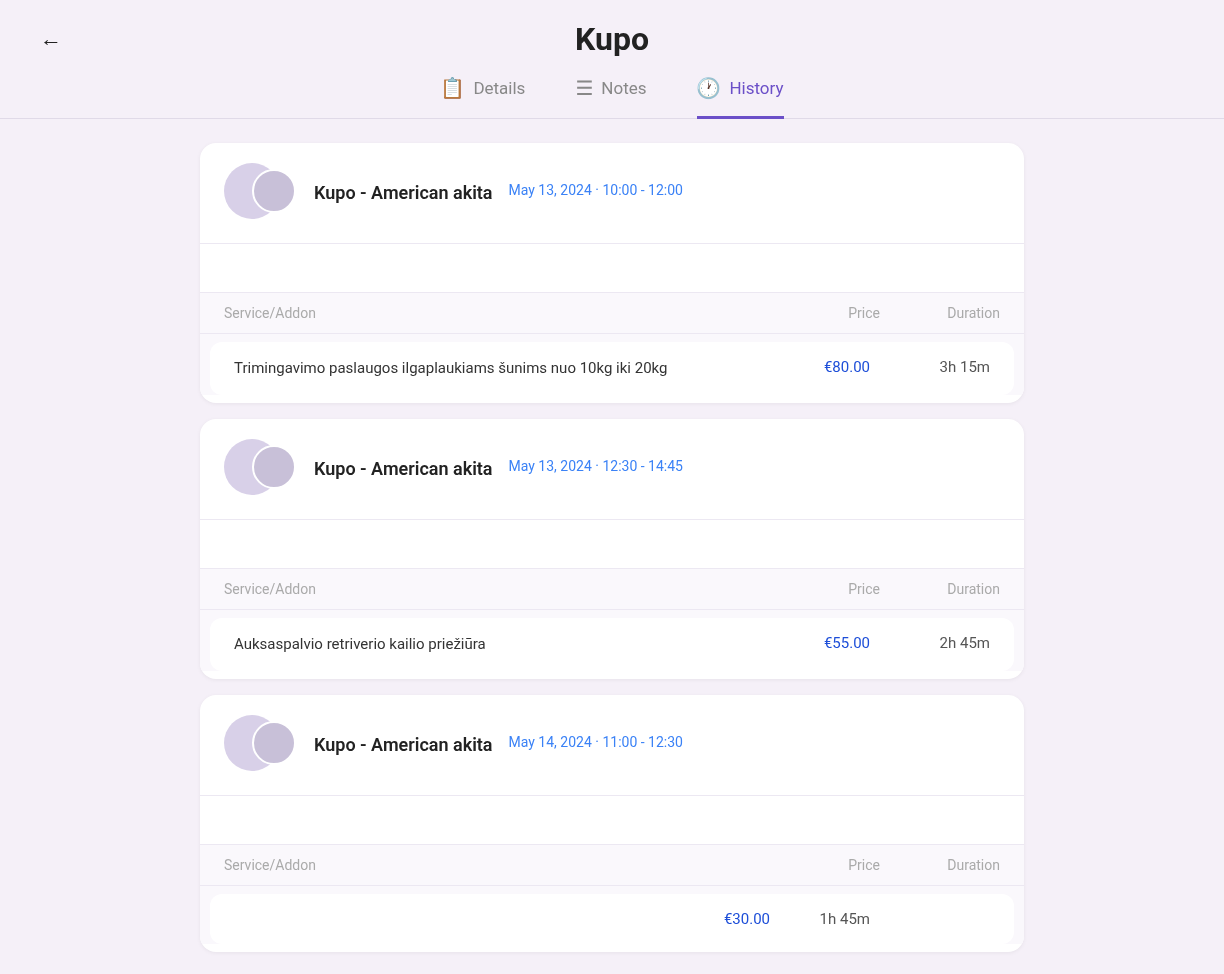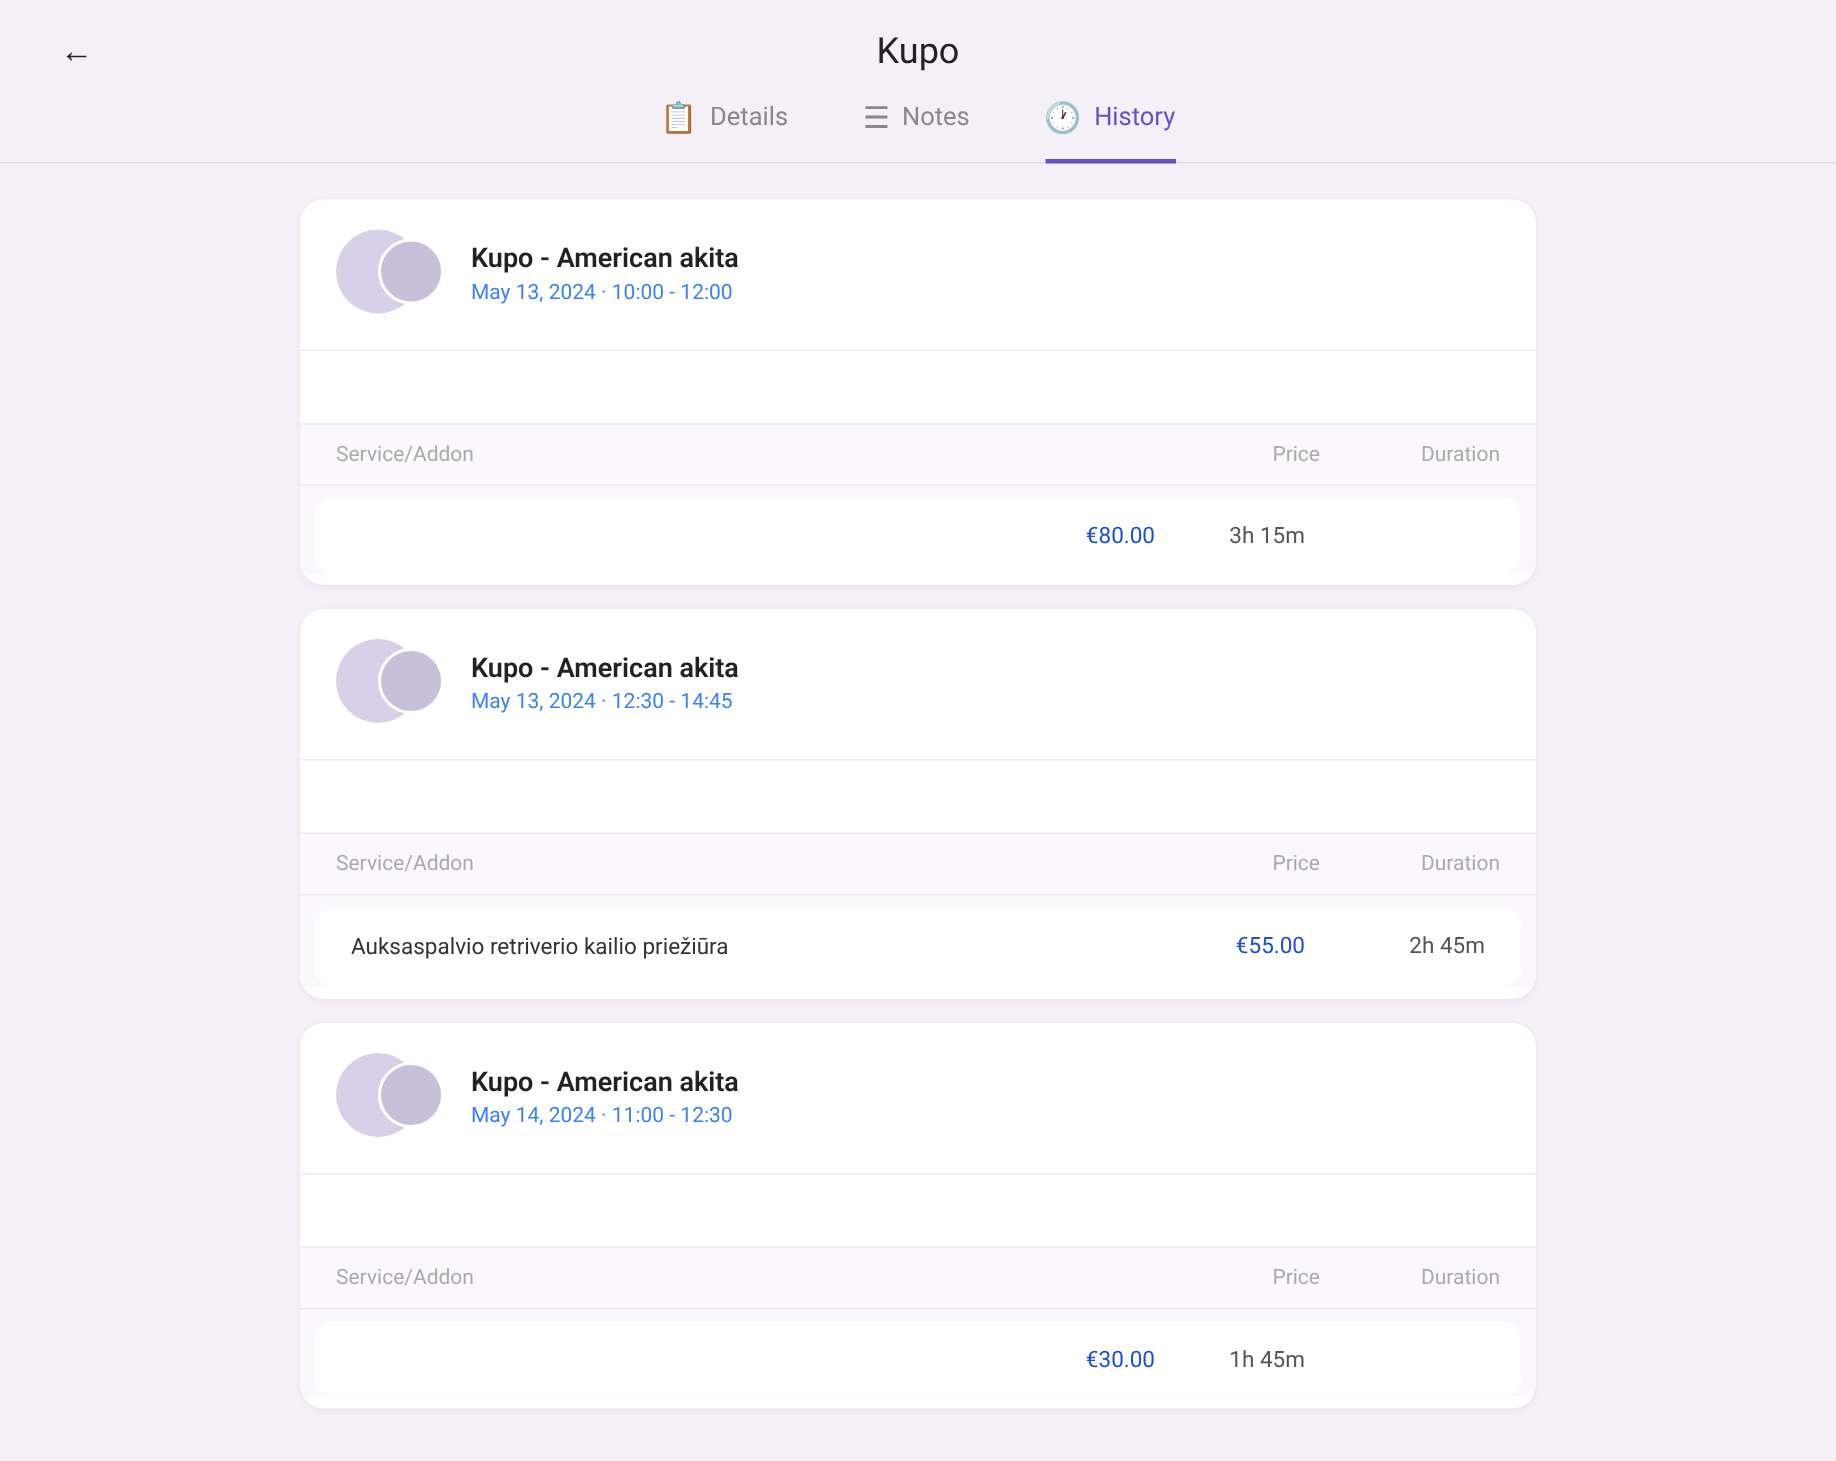--- a/index.html
+++ b/index.html
@@ -22,22 +22,22 @@
       position: absolute;
       left: 40px;
       background: none;
       border: none;
       cursor: pointer;
       font-size: 22px;
       color: #222;
     }
 
     .page-title {
-      font-size: 24px;
-      font-weight: 400;
+      font-size: 32px;
+      font-weight: 700;
       color: #222;
       text-align: center;
     }
 
     .tabs {
       display: flex;
       justify-content: center;
       align-items: center;
       gap: 50px;
       padding: 18px 0 0;
@@ -103,22 +103,22 @@
       border-radius: 50%;
       background: #c8c0d8;
       position: absolute;
       right: 0;
       top: 6px;
       border: 2px solid #fff;
     }
 
     .appointment-info {
       display: flex;
-      flex-direction: column;
-      gap: 4px;
+      flex-direction: row;
+      gap: 16px;
     }
 
     .appointment-name {
       font-size: 18px;
       font-weight: 600;
       color: #222;
     }
 
     .appointment-time {
       font-size: 14px;
@@ -221,20 +221,21 @@
         <span class="appointment-time">May 13, 2024 · 10:00 - 12:00</span>
       </div>
     </div>
     <div class="services-section">
       <div class="services-header">
         <span>Service/Addon</span>
         <span>Price</span>
         <span>Duration</span>
       </div>
       <div class="service-row">
+        <span class="service-name">Trimingavimo paslaugos ilgaplaukiams šunims nuo 10kg iki 20kg</span>
         <span class="service-price">€80.00</span>
         <span class="service-duration">3h 15m</span>
       </div>
     </div>
   </div>
 
   <div class="card-block">
     <div class="appointment-header">
       <div class="avatar-group">
         <div class="avatar-bg"></div>

